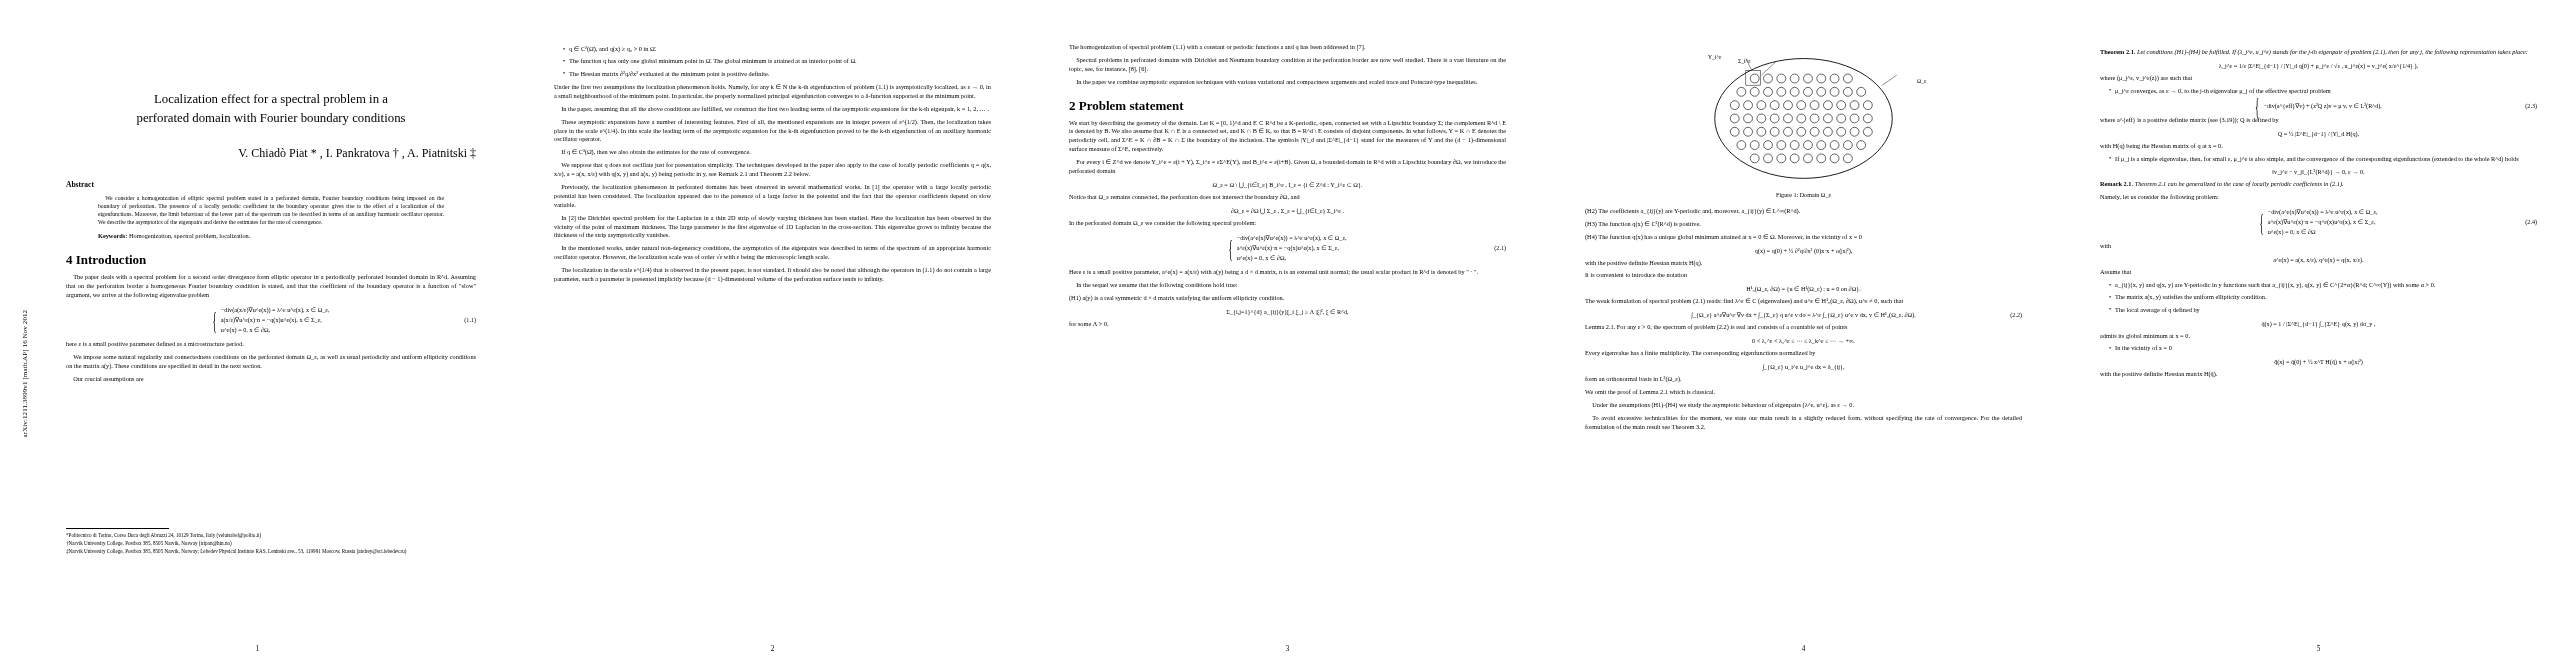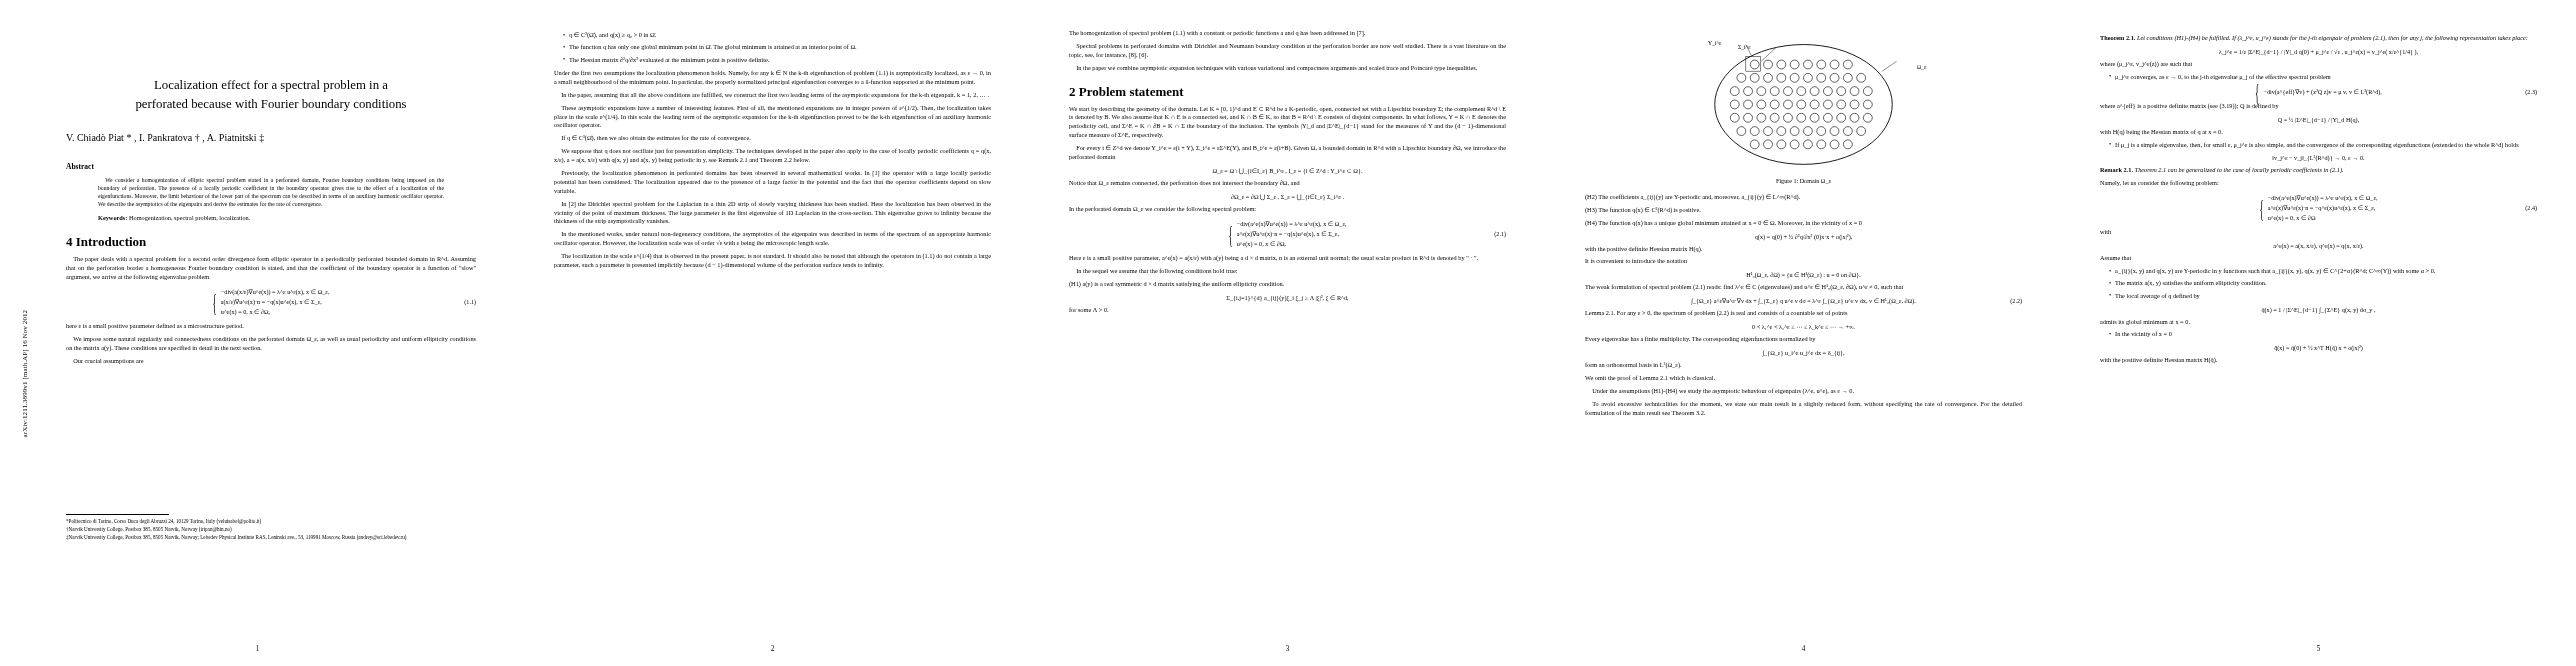--- a/index.html
+++ b/index.html
@@ -1,22 +1,22 @@
 <!DOCTYPE html>
 <html style="font-size:9px"><head>
 <meta charset="utf-8">
 <style>
   html,body{margin:0;padding:0;background:#ffffff;}
   body{font-family:"Liberation Serif", serif;color:#000;}
   #sheet{width:2576px;height:667px;position:relative;overflow:hidden;background:#fff;}
   .page{position:absolute;top:0;height:667px;background:#fff;}
-  .pad{position:absolute;left:39px;right:39px;top:29px;}
+  .pad{position:absolute;left:39px;right:39px;top:43px;}
   .pnum{position:absolute;bottom:14.5px;left:0;width:100%;text-align:center;font-size:7.2px;}
   .title{font-size:12.8px;text-align:center;line-height:1.45;margin-top:47px;}
-  .authors{font-size:10px;text-align:left;margin-top:19px;}
+  .authors{font-size:12px;text-align:right;margin-top:19px;}
   .date-spine{position:absolute;left:-170px;top:239px;width:389px;transform:rotate(-90deg);font-size:7px;letter-spacing:0.1px;}
   h2.sec{font-size:13px;font-weight:bold;margin:11px 0 5px 0;}
   h3.abs{font-size:7.5px;font-weight:bold;text-align:left;margin:19px 0 5.6px 0;}
   p{font-size:6.3px;line-height:1.42;text-align:justify;margin:0 0 3.9px 0;text-indent:7.2px;}
   p.noind{text-indent:0;}
   .small{font-size:5.7px;line-height:1.4;}
   .kw{font-size:6.3px;margin-top:5.6px;text-indent:0;}
   .kw b{font-weight:bold;}
   .rule{border:0;border-top:0.6px solid #000;width:103px;margin:6.7px 0 3.3px 0;}
   .fn{font-size:5.1px;line-height:1.38;text-align:justify;margin:0 0 1.1px 0;text-indent:0;}
@@ -39,21 +39,21 @@
 </head>
 <body>
 
 <div id="sheet">
 
   <div class="page" style="left:0px;width:515px;">
     <div class="date-spine">arXiv:1211.3899v1  [math.AP]  16 Nov 2012</div>
     <div class="pad" style="left:66px;right:39px;">
       <div class="title">
         <div>Localization effect for a spectral problem in a</div>
-        <div>perforated because with Fourier boundary conditions</div>
+        <div>perforated domain with Fourier boundary conditions</div>
       </div>
       <div class="authors">V. Chiadò Piat * ,  I. Pankratova † ,  A. Piatnitski ‡</div>
 
       <h3 class="abs">Abstract</h3>
       <div style="padding:0 32px;">
         <p class="small">We consider a homogenization of elliptic spectral problem stated in a perforated domain, Fourier boundary conditions being imposed on the boundary of perforation. The presence of a locally periodic coefficient in the boundary operator gives rise to the effect of a localization of the eigenfunctions. Moreover, the limit behaviour of the lower part of the spectrum can be described in terms of an auxiliary harmonic oscillator operator. We describe the asymptotics of the eigenpairs and derive the estimates for the rate of convergence.</p>
         <p class="kw small">
           <b>Keywords:</b>
           <span>Homogenization, spectral problem, localization.</span>
         </p>

